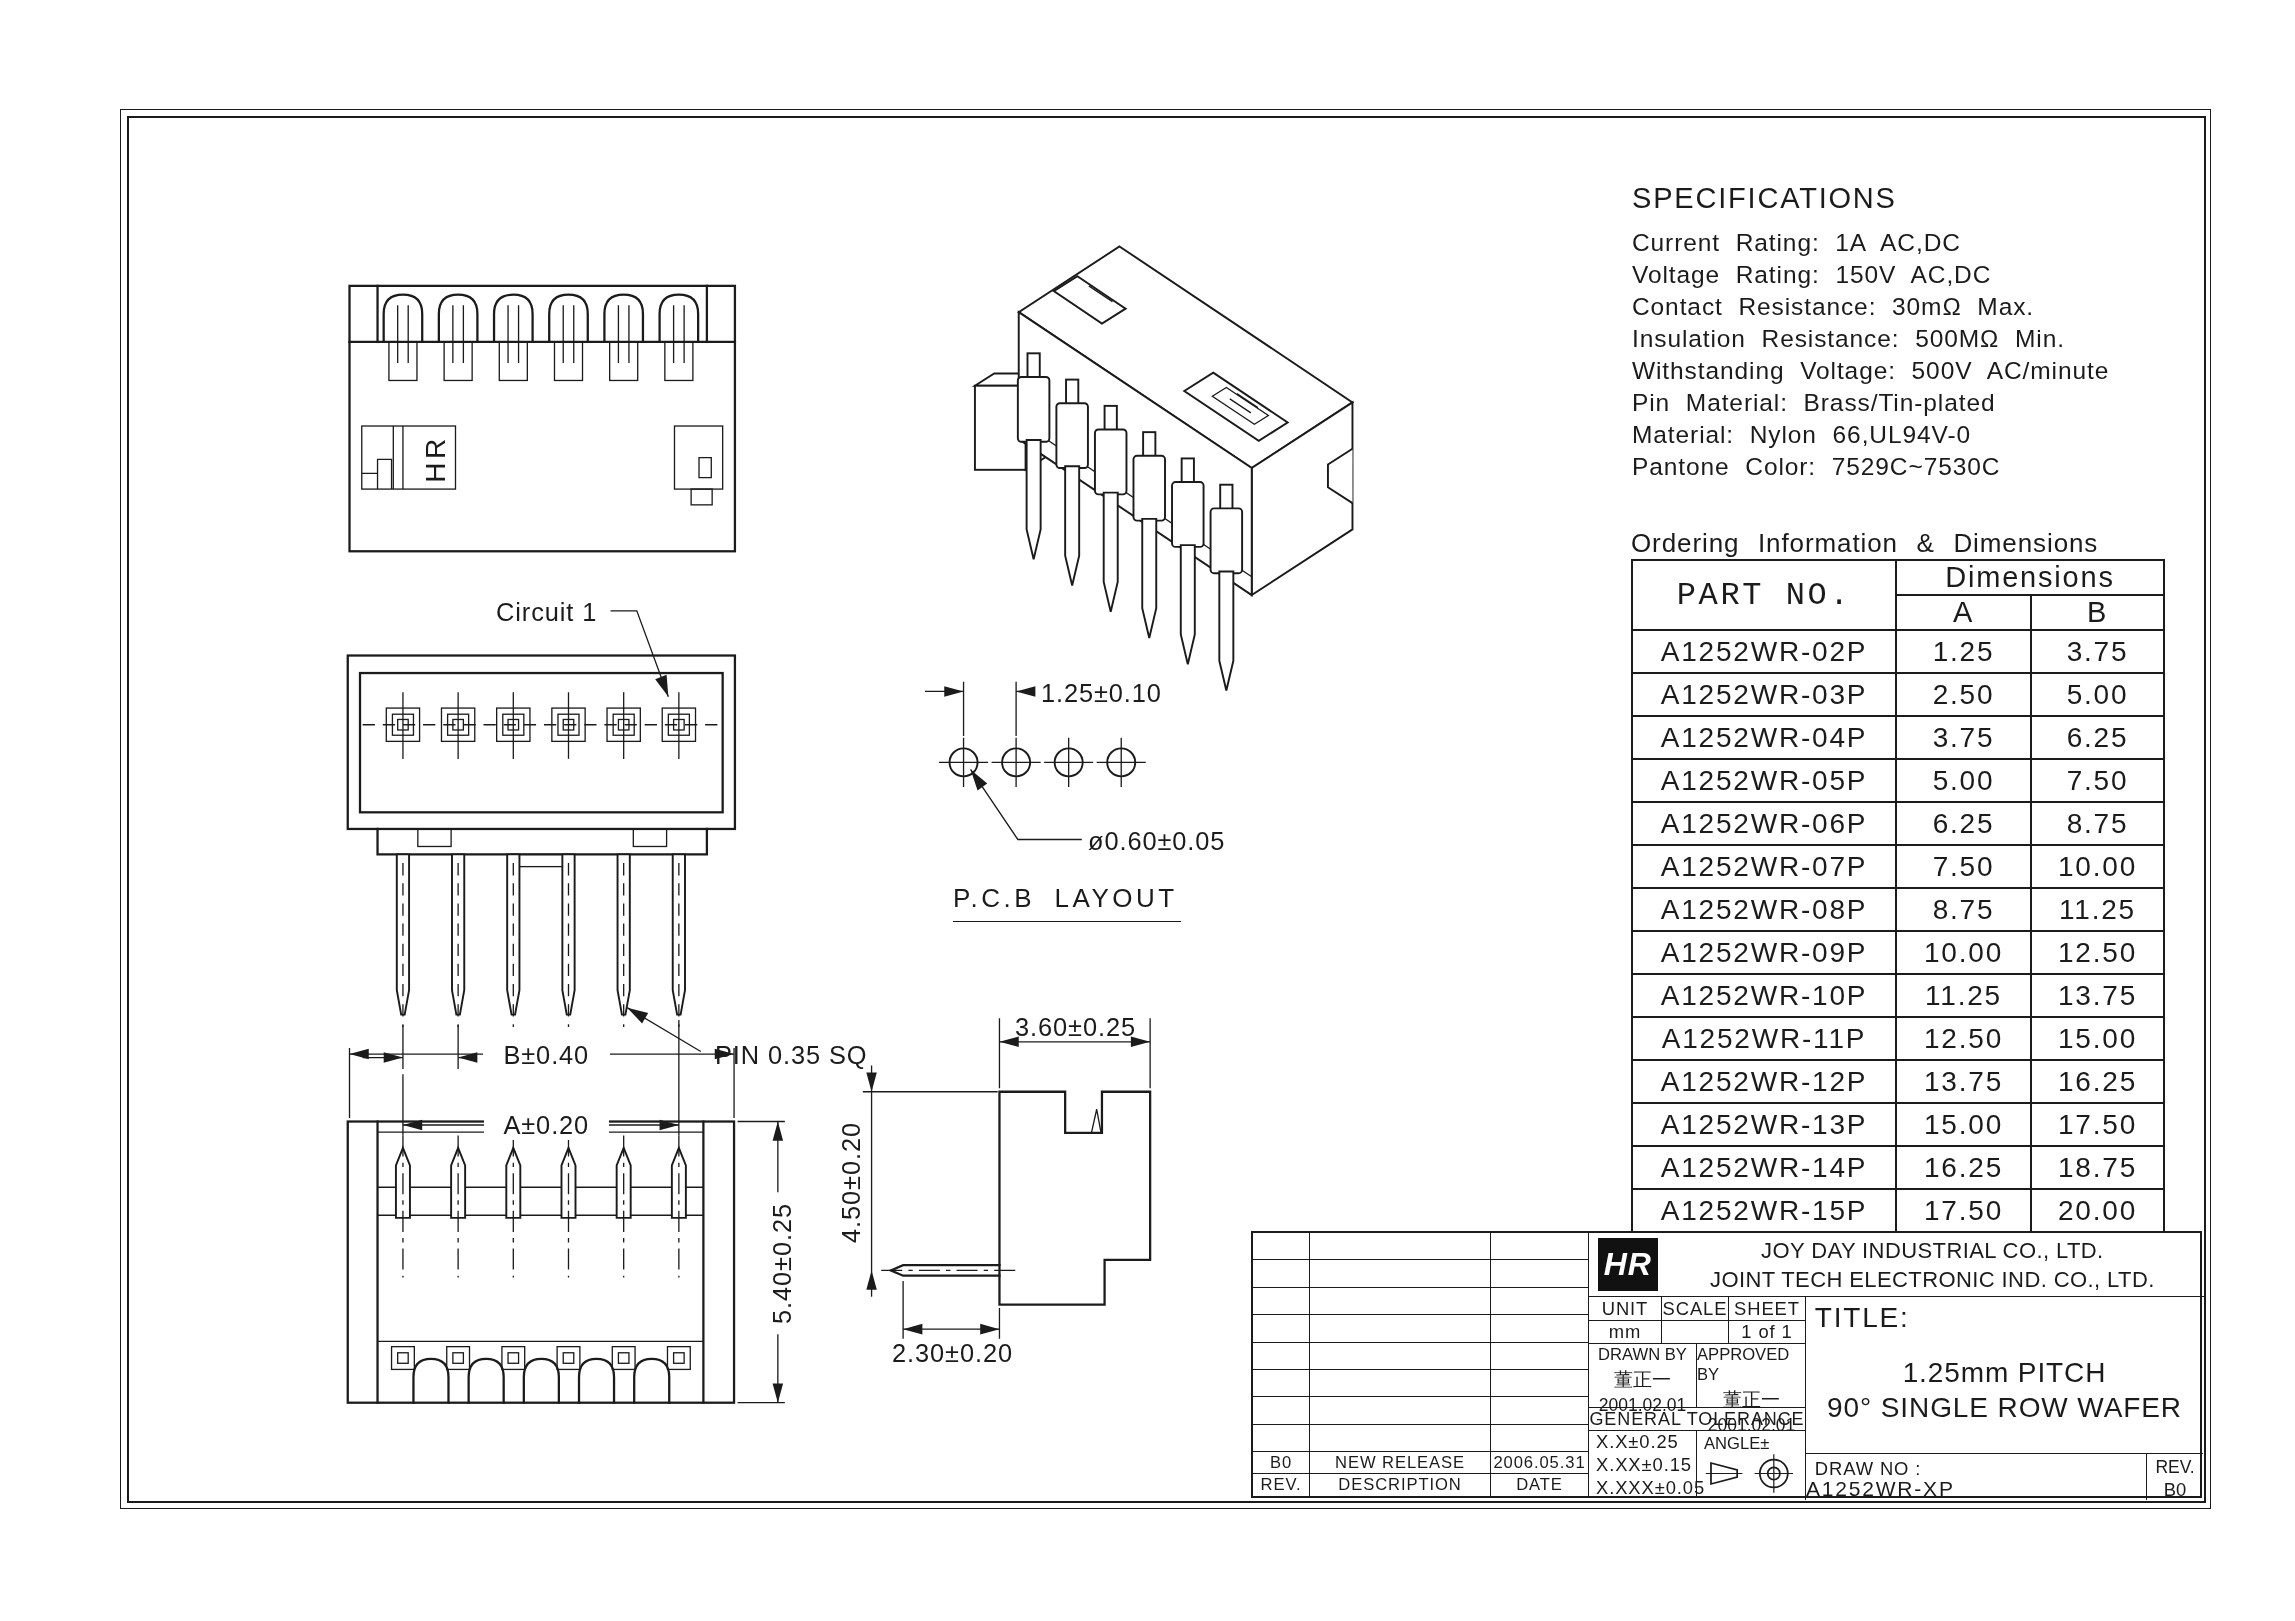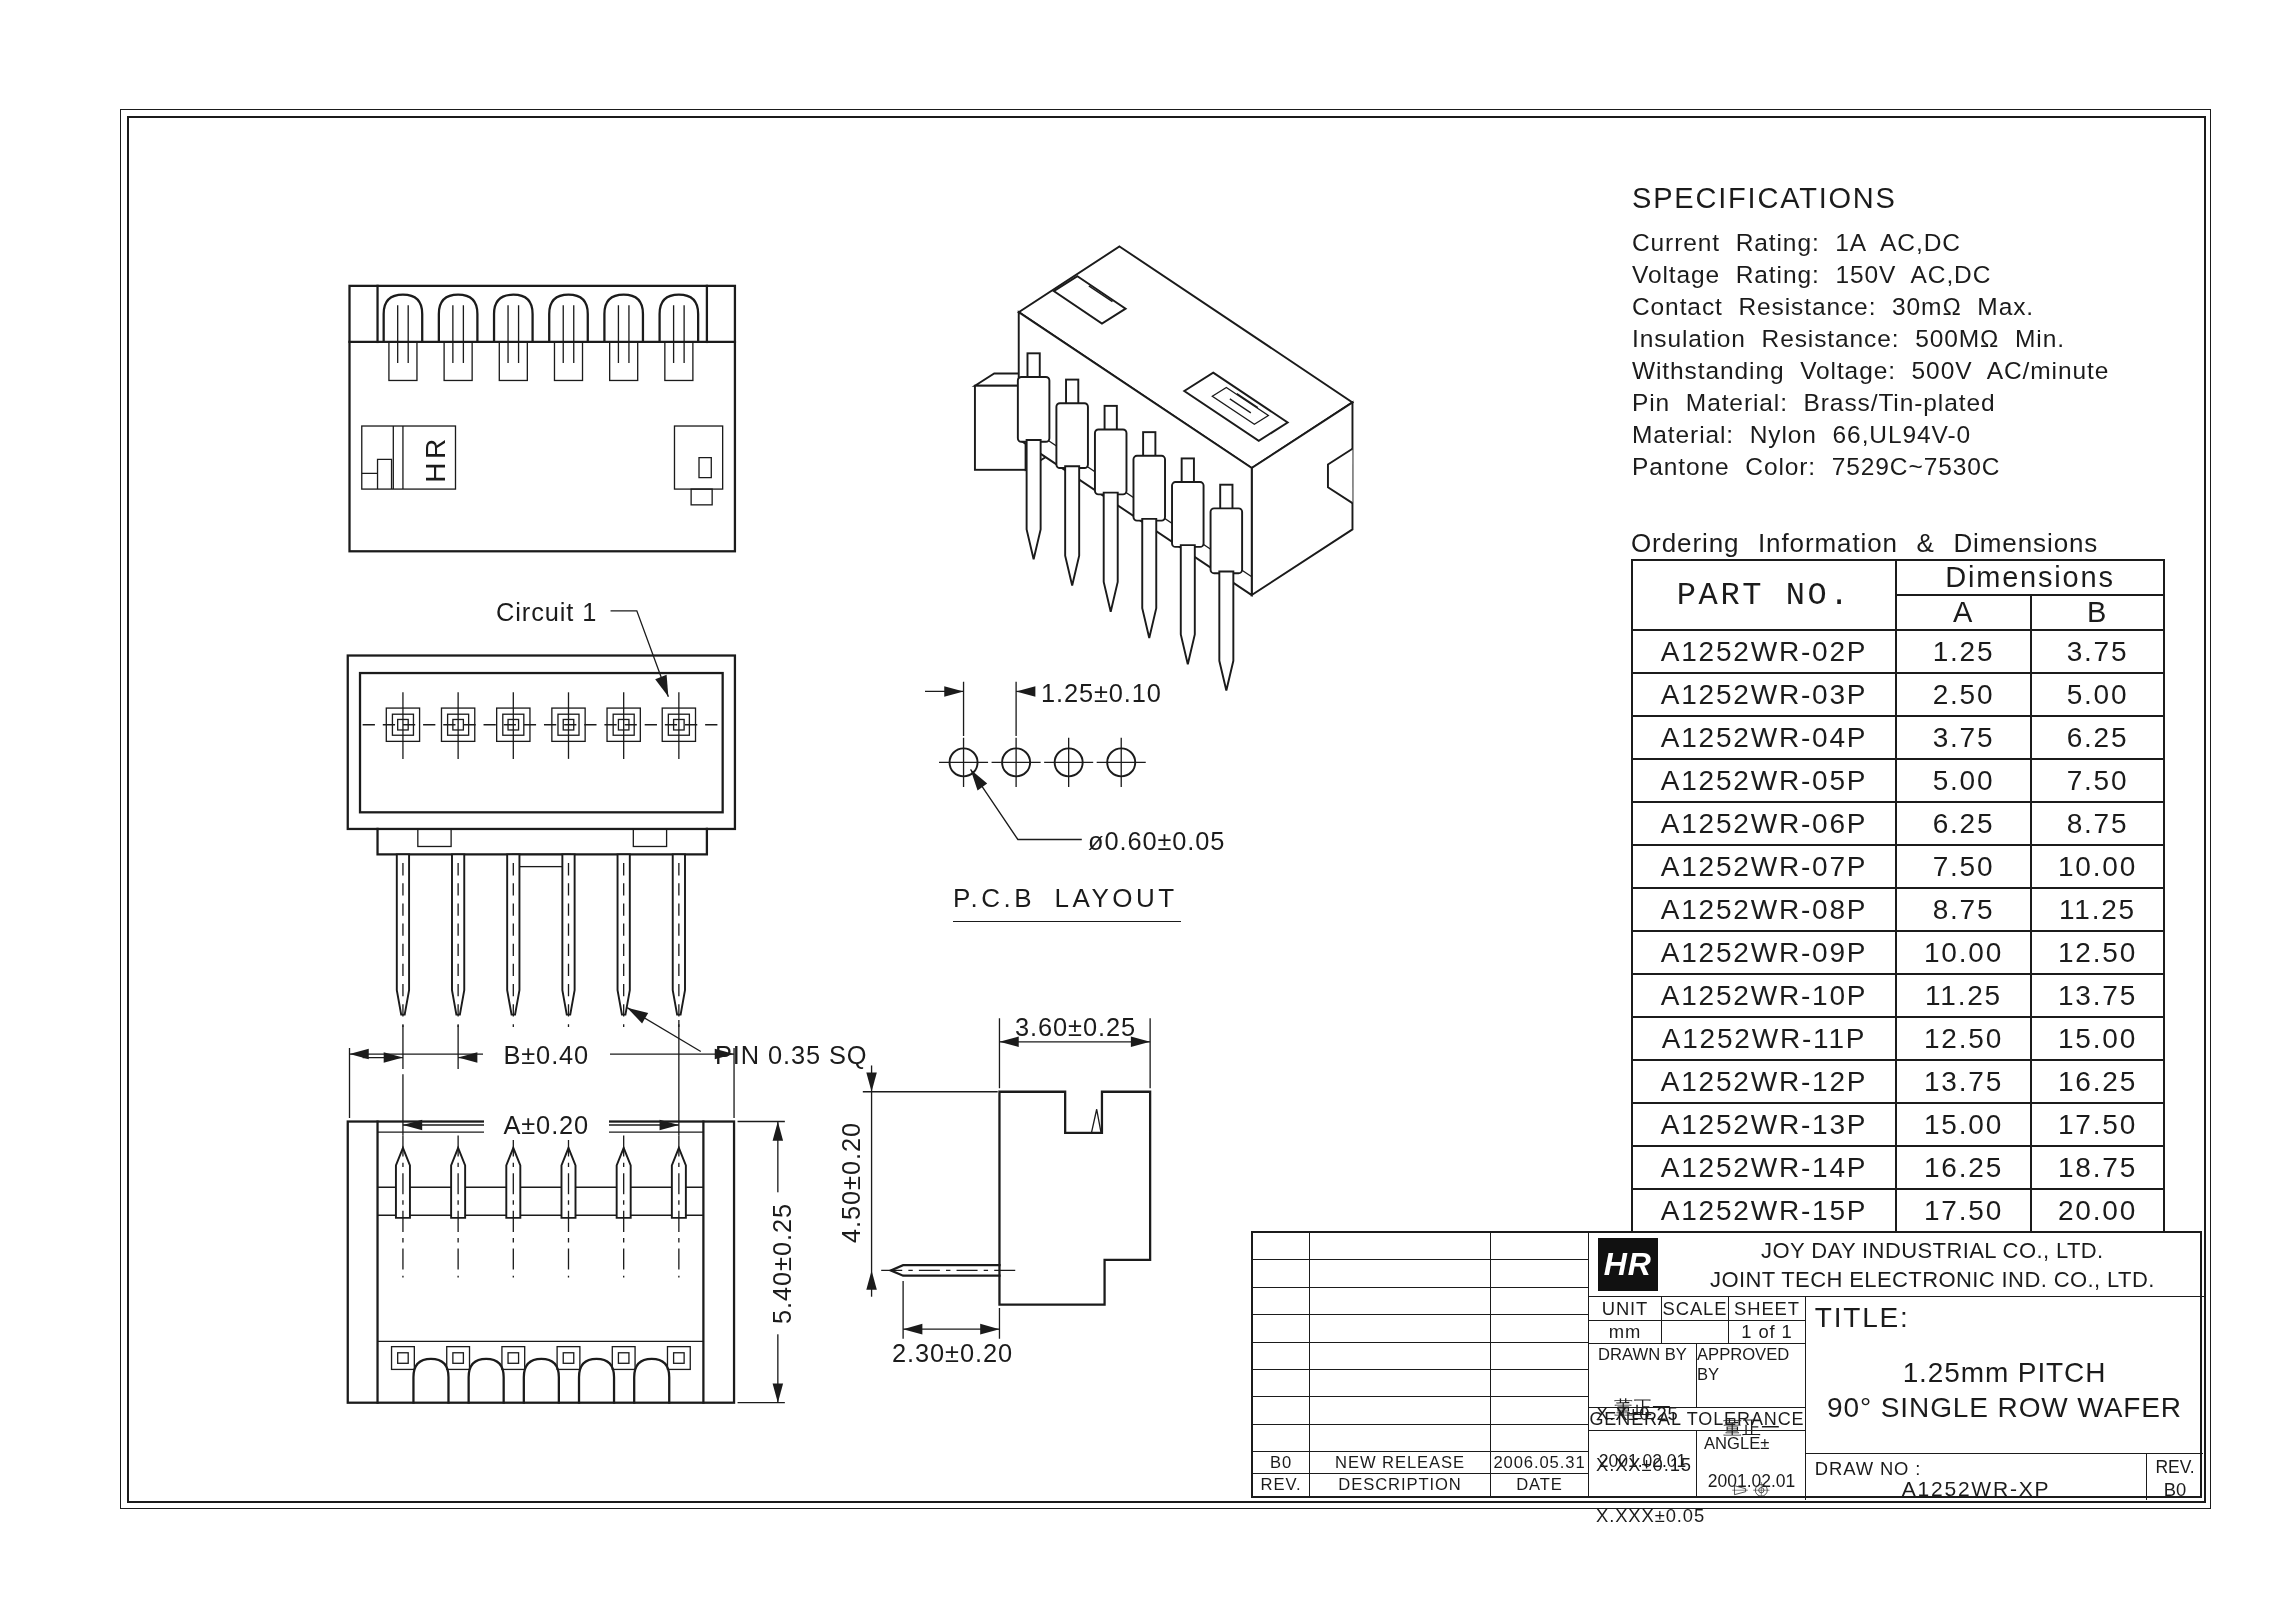--- a/index.html
+++ b/index.html
@@ -38,27 +38,27 @@
   .rc{border-right:1.8px solid #1b1b1b;display:flex;align-items:center;justify-content:center;font-size:16.6px;letter-spacing:0.9px;}
   .rc1{width:57px;}.rc2{flex:1;}.rc3{width:97px;border-right:none;}
   .tbr{position:absolute;left:335px;top:0;width:616px;height:100%;border-left:1.8px solid #1b1b1b;}
   .company{position:absolute;left:0;top:0;width:100%;height:64px;border-bottom:1.8px solid #1b1b1b;}
   .logo{position:absolute;left:8.8px;top:5.3px;width:60px;height:53px;background:#111;color:#fff;
         display:flex;align-items:center;justify-content:center;font-size:32px;font-weight:bold;
         font-style:italic;letter-spacing:0.9px;}
   .cotext{position:absolute;left:77px;top:2.6px;right:5.3px;text-align:center;font-size:22px;letter-spacing:0.4px;line-height:29px;white-space:nowrap;}
   .cell{position:absolute;display:flex;align-items:center;justify-content:center;font-size:18.4px;letter-spacing:0.9px;}
   .bb{border-bottom:1.8px solid #1b1b1b;}.br{border-right:1.8px solid #1b1b1b;}
-  .stack{position:absolute;display:flex;flex-direction:column;align-items:center;gap:28px;}
+  .stack{position:absolute;display:flex;flex-direction:column;align-items:center;}
   .tb-title{position:absolute;left:216px;top:64px;width:398px;height:157px;border-left:1.8px solid #1b1b1b;border-bottom:1.8px solid #1b1b1b;}
   .tb-title .lab{position:absolute;left:8.8px;top:5.3px;font-size:28px;letter-spacing:1.8px;}
   .tb-title .tt{position:absolute;left:0;width:100%;text-align:center;font-size:28px;letter-spacing:0.9px;}
   .tb-drawno{position:absolute;left:216px;top:221px;width:341px;height:46px;border-left:1.8px solid #1b1b1b;}
   .tb-drawno .lab{position:absolute;left:8.8px;top:3.5px;font-size:18.4px;letter-spacing:0.9px;}
-  .tb-drawno .val{position:absolute;left:0;top:23px;width:100%;text-align:center;font-size:21px;letter-spacing:1.8px;}
+  .tb-drawno .val{position:absolute;left:0;top:23px;width:100%;text-align:left;font-size:21px;letter-spacing:1.8px;}
   .tb-rev{position:absolute;left:557px;top:221px;width:57px;height:46px;border-left:1.8px solid #1b1b1b;text-align:center;}
   .tb-rev .lab{font-size:17.5px;margin-top:2.6px;}
   .tb-rev .val{font-size:18.4px;margin-top:1.8px;}
   .tol-line{font-size:18.4px;letter-spacing:0.9px;line-height:23px;padding-left:7px;}
   .pcb-title{position:absolute;left:953px;top:883px;font-size:26px;letter-spacing:3.5px;word-spacing:8.8px;
              border-bottom:1.8px solid #1b1b1b;padding:0 3.5px 7px 0;}
 </style>
 </head>
 <body>
 

